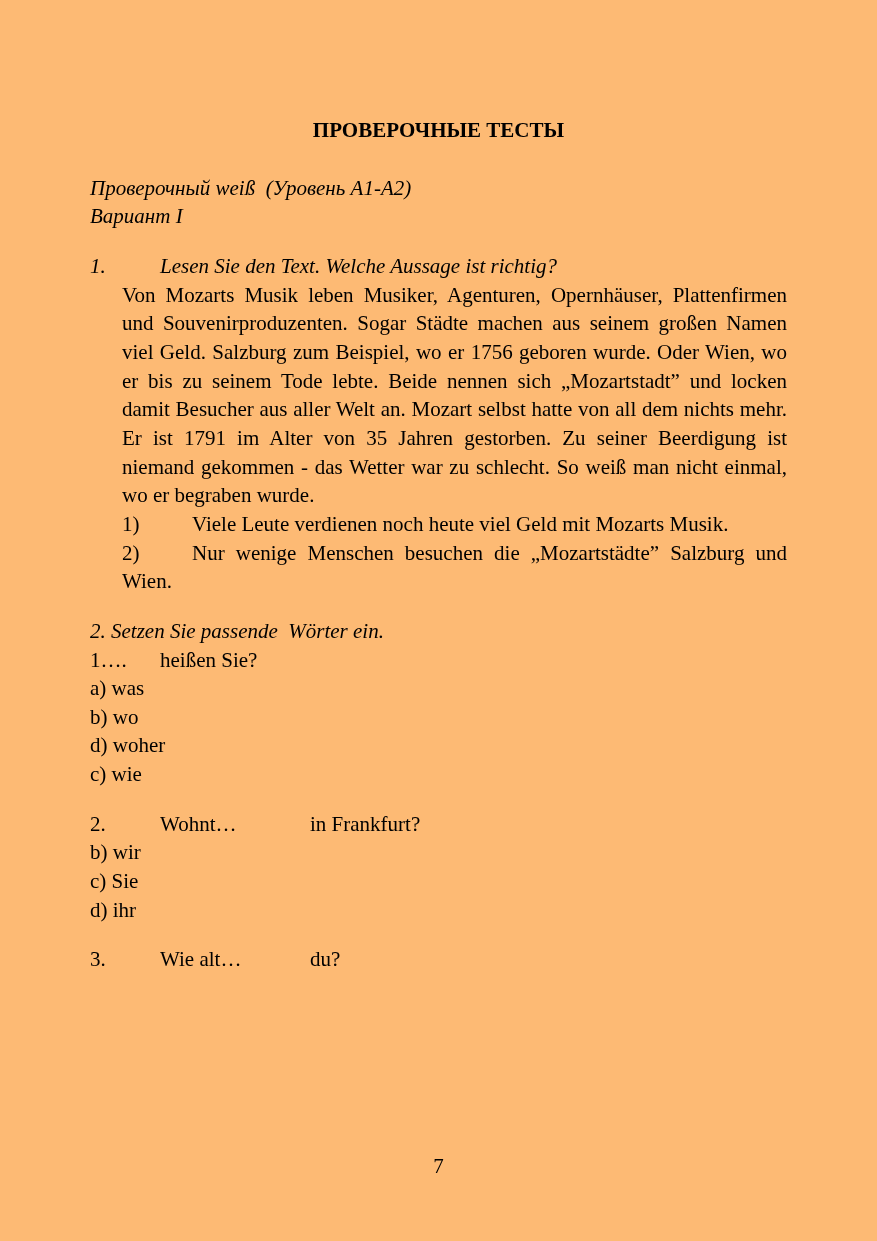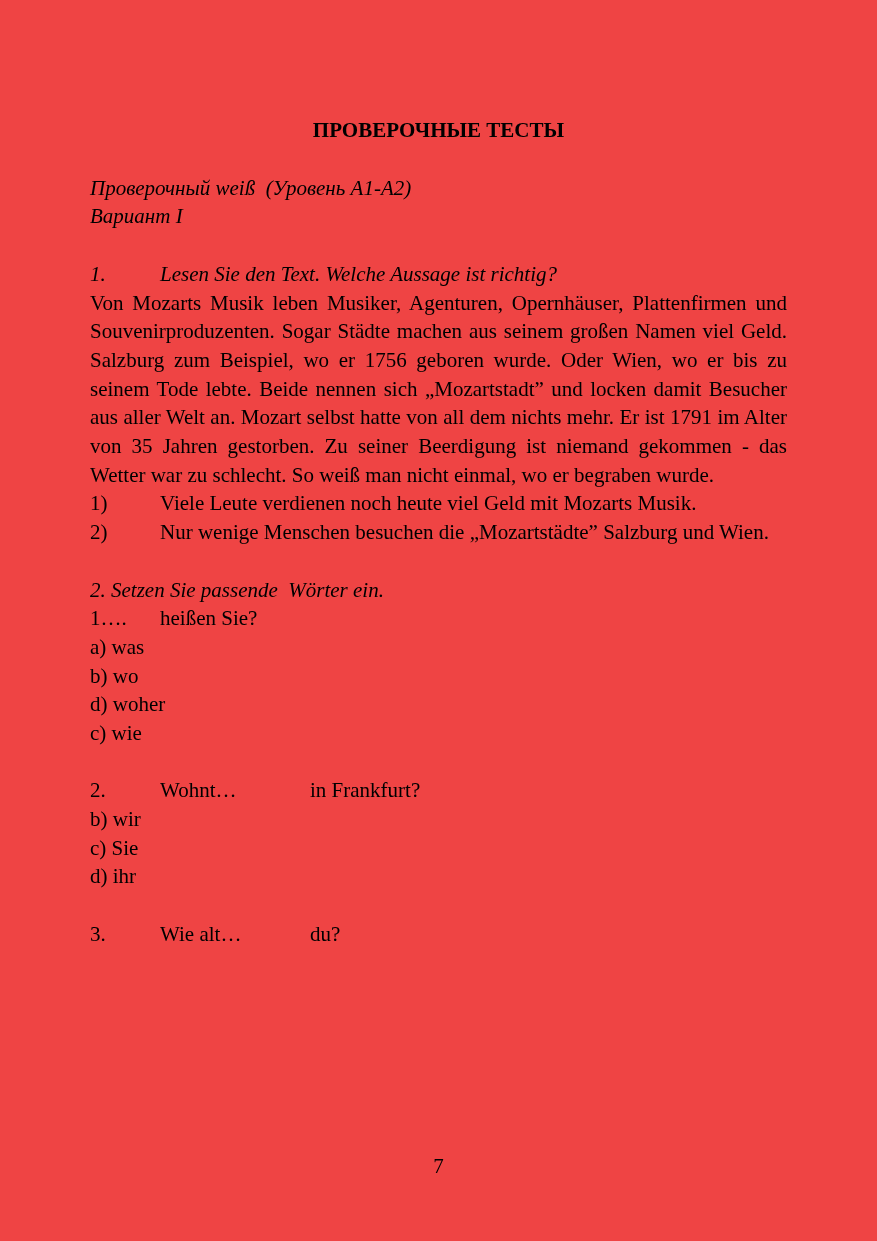--- a/index.html
+++ b/index.html
@@ -7,39 +7,39 @@
     padding: 0;
     background: #ffffff;
   }
   .page {
     position: relative;
     width: 877px;
     height: 1241px;
     box-sizing: border-box;
     margin: 0 auto;
     padding: 116px 90px 0 90px;
-    background: #ef4444;
+    background: #fdba74;
     color: #000000;
     font-family: "Liberation Serif", "DejaVu Serif", serif;
     font-size: 21px;
     line-height: 1.365;
     overflow: hidden;
   }
   .title {
     font-size: 21px;
     font-weight: bold;
     text-align: center;
     margin: 0 0 29px 0;
   }
   p { margin: 0; }
   .italic { font-style: italic; }
   .bold   { font-weight: bold; }
   .pre    { white-space: pre-wrap; }
-  .just   { text-align: justify; }
-  .mt     { margin-top: 29px; }
+  .just   { text-align: justify; margin-left: 32px; }
+  .mt     { margin-top: 21px; }
   .numcol {
     display: inline-block;
     width: 70px;
   }
   .col2 {
     display: inline-block;
     width: 150px;
   }
   .page-number {
     position: absolute;

